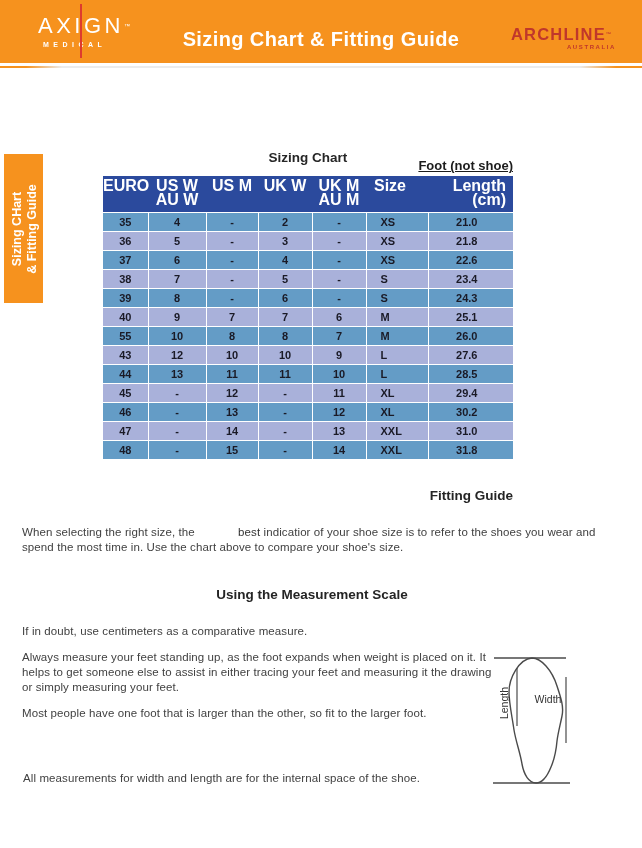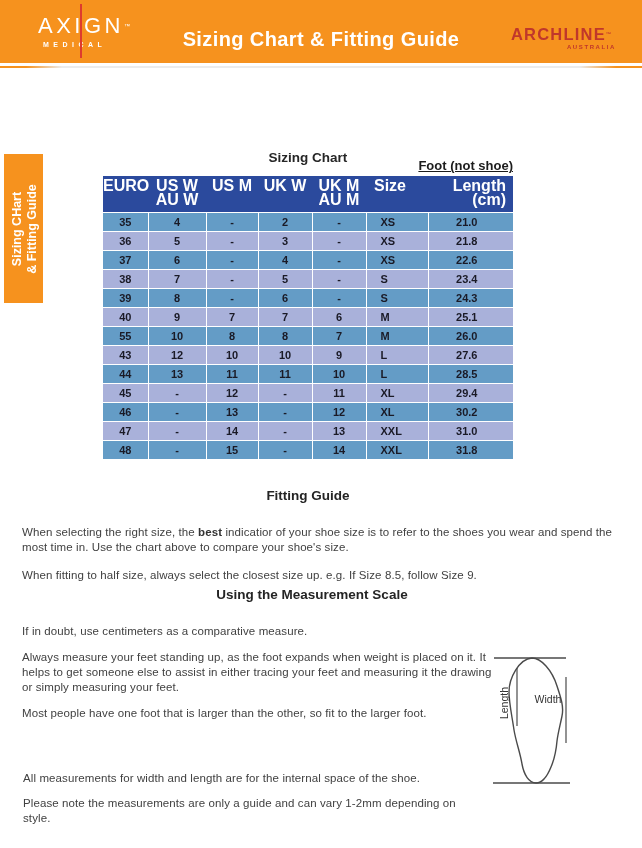--- a/index.html
+++ b/index.html
@@ -42,31 +42,31 @@
     text-align:center; border-top:1px solid #fff; }
   table.sizing td + td { border-left:1px solid #fff; }
   table.sizing tbody tr:nth-child(odd)  td { background:var(--c-rowblue,#649CC6); }
   table.sizing tbody tr:nth-child(even) td { background:var(--c-rowperi,#A9B1DA); }
   table.sizing th:nth-child(6) { text-align:left; padding-left:8px; }
   table.sizing td:nth-child(6) { text-align:left; padding-left:14px; }
   table.sizing th:nth-child(7) { text-align:right; padding-right:7px; }
   table.sizing td:nth-child(7) { padding-right:8px; }
   
   .h-doc { position:absolute; font-weight:bold; color:#242424; font-size:13.5px; }
-  #h-fitting { left:103px; width:410px; top:488px; text-align:center; }
+  #h-fitting { left:103px; width:410px; top:488px; text-align:right; }
   #h-measure { left:22px; width:580px; top:587px; text-align:center; }
   .bodytext { position:absolute; font-size:11.5px; line-height:15px; color:#414141; letter-spacing:0.1px; }
   #p1 { left:22px; top:513px; width:602px; }
   #p2 { left:22px; top:556px; width:602px; }
   #p3 { left:22px; top:612px; width:470px; }
   #p4 { left:22px; top:638px; width:470px; }
   #p5 { left:22px; top:694px; width:470px; }
   #p6 { left:23px; top:759px; width:470px; }
   #p7 { left:23px; top:784px; width:462px; }
-  .bold-inline { font-weight:bold; color:#333; }
+  .bold-inline { font-weight:normal; color:#333;margin-left:40px; }
   
   .diagram { position:absolute; left:484px; top:646px; width:96px; height:148px; }
   .diagram svg { position:absolute; left:0; top:0; }
   .lbl-width { position:absolute; left:41px; top:47px; width:46px; font-size:10.5px; color:#333; text-align:center; }
   .lbl-length { position:absolute; left:-2px; top:51px; width:44px; font-size:10.5px; color:#333; text-align:center;
     transform:rotate(-90deg); }
 </style>
 </head>
 <body>
 
@@ -250,28 +250,26 @@
           <td>-</td>
           <td>14</td>
           <td>XXL</td>
           <td>31.8</td>
         </tr>
       </tbody>
   </table>
 
   <div class="h-doc" id="h-fitting">Fitting Guide</div>
   <p class="bodytext" id="p1"><span>When selecting the right size, the </span><span class="bold-inline">best</span><span> indicatior of your shoe size is to refer to the shoes you wear and spend the most time in. Use the chart above to compare your shoe's size.</span></p>
-  <p class="bodytext" id="p2">When fitting to half size, always select the closest size up. e.g. If Size 8.5, follow Size 9.</p>
 
   <div class="h-doc" id="h-measure">Using the Measurement Scale</div>
   <p class="bodytext" id="p3">If in doubt, use centimeters as a comparative measure.</p>
   <p class="bodytext" id="p5">Most people have one foot that is larger than the other, so fit to the larger foot.</p>
   <p class="bodytext" id="p4">Always measure your feet standing up, as the foot expands when weight is placed on it. It helps to get someone else to assist in either tracing your feet and measuring it the drawing or simply measuring your feet.</p>
   <p class="bodytext" id="p6">All measurements for width and length are for the internal space of the shoe.</p>
-  <p class="bodytext" id="p7">Please note the measurements are only a guide and can vary 1-2mm depending on style.</p>
 
   <div class="diagram">
     <svg width="96" height="148" viewBox="0 0 96 148">
       <path d="M48 12 C57 12, 68 24, 73 40 C77 52, 80 61, 78 70 C76 80, 74 87, 73 95 C72 107, 70 114, 67 121 C63 131, 58 137, 52 137 C45 137, 40 129, 38 118 C36 106, 32 96, 30 84 C28 70, 25 57, 25 46 C25 32, 35 13, 48 12 Z" fill="none" stroke="#4a4a4a" stroke-width="1.4"></path>
       <line x1="10" y1="12" x2="82" y2="12" stroke="#4a4a4a" stroke-width="1.4"></line>
       <line x1="9" y1="137" x2="86" y2="137" stroke="#4a4a4a" stroke-width="1.4"></line>
       <line x1="33" y1="22" x2="33" y2="80" stroke="#4a4a4a" stroke-width="1.2"></line>
       <line x1="82" y1="31" x2="82" y2="97" stroke="#4a4a4a" stroke-width="1.2"></line>
     </svg>
     <div class="lbl-width">Width</div>

